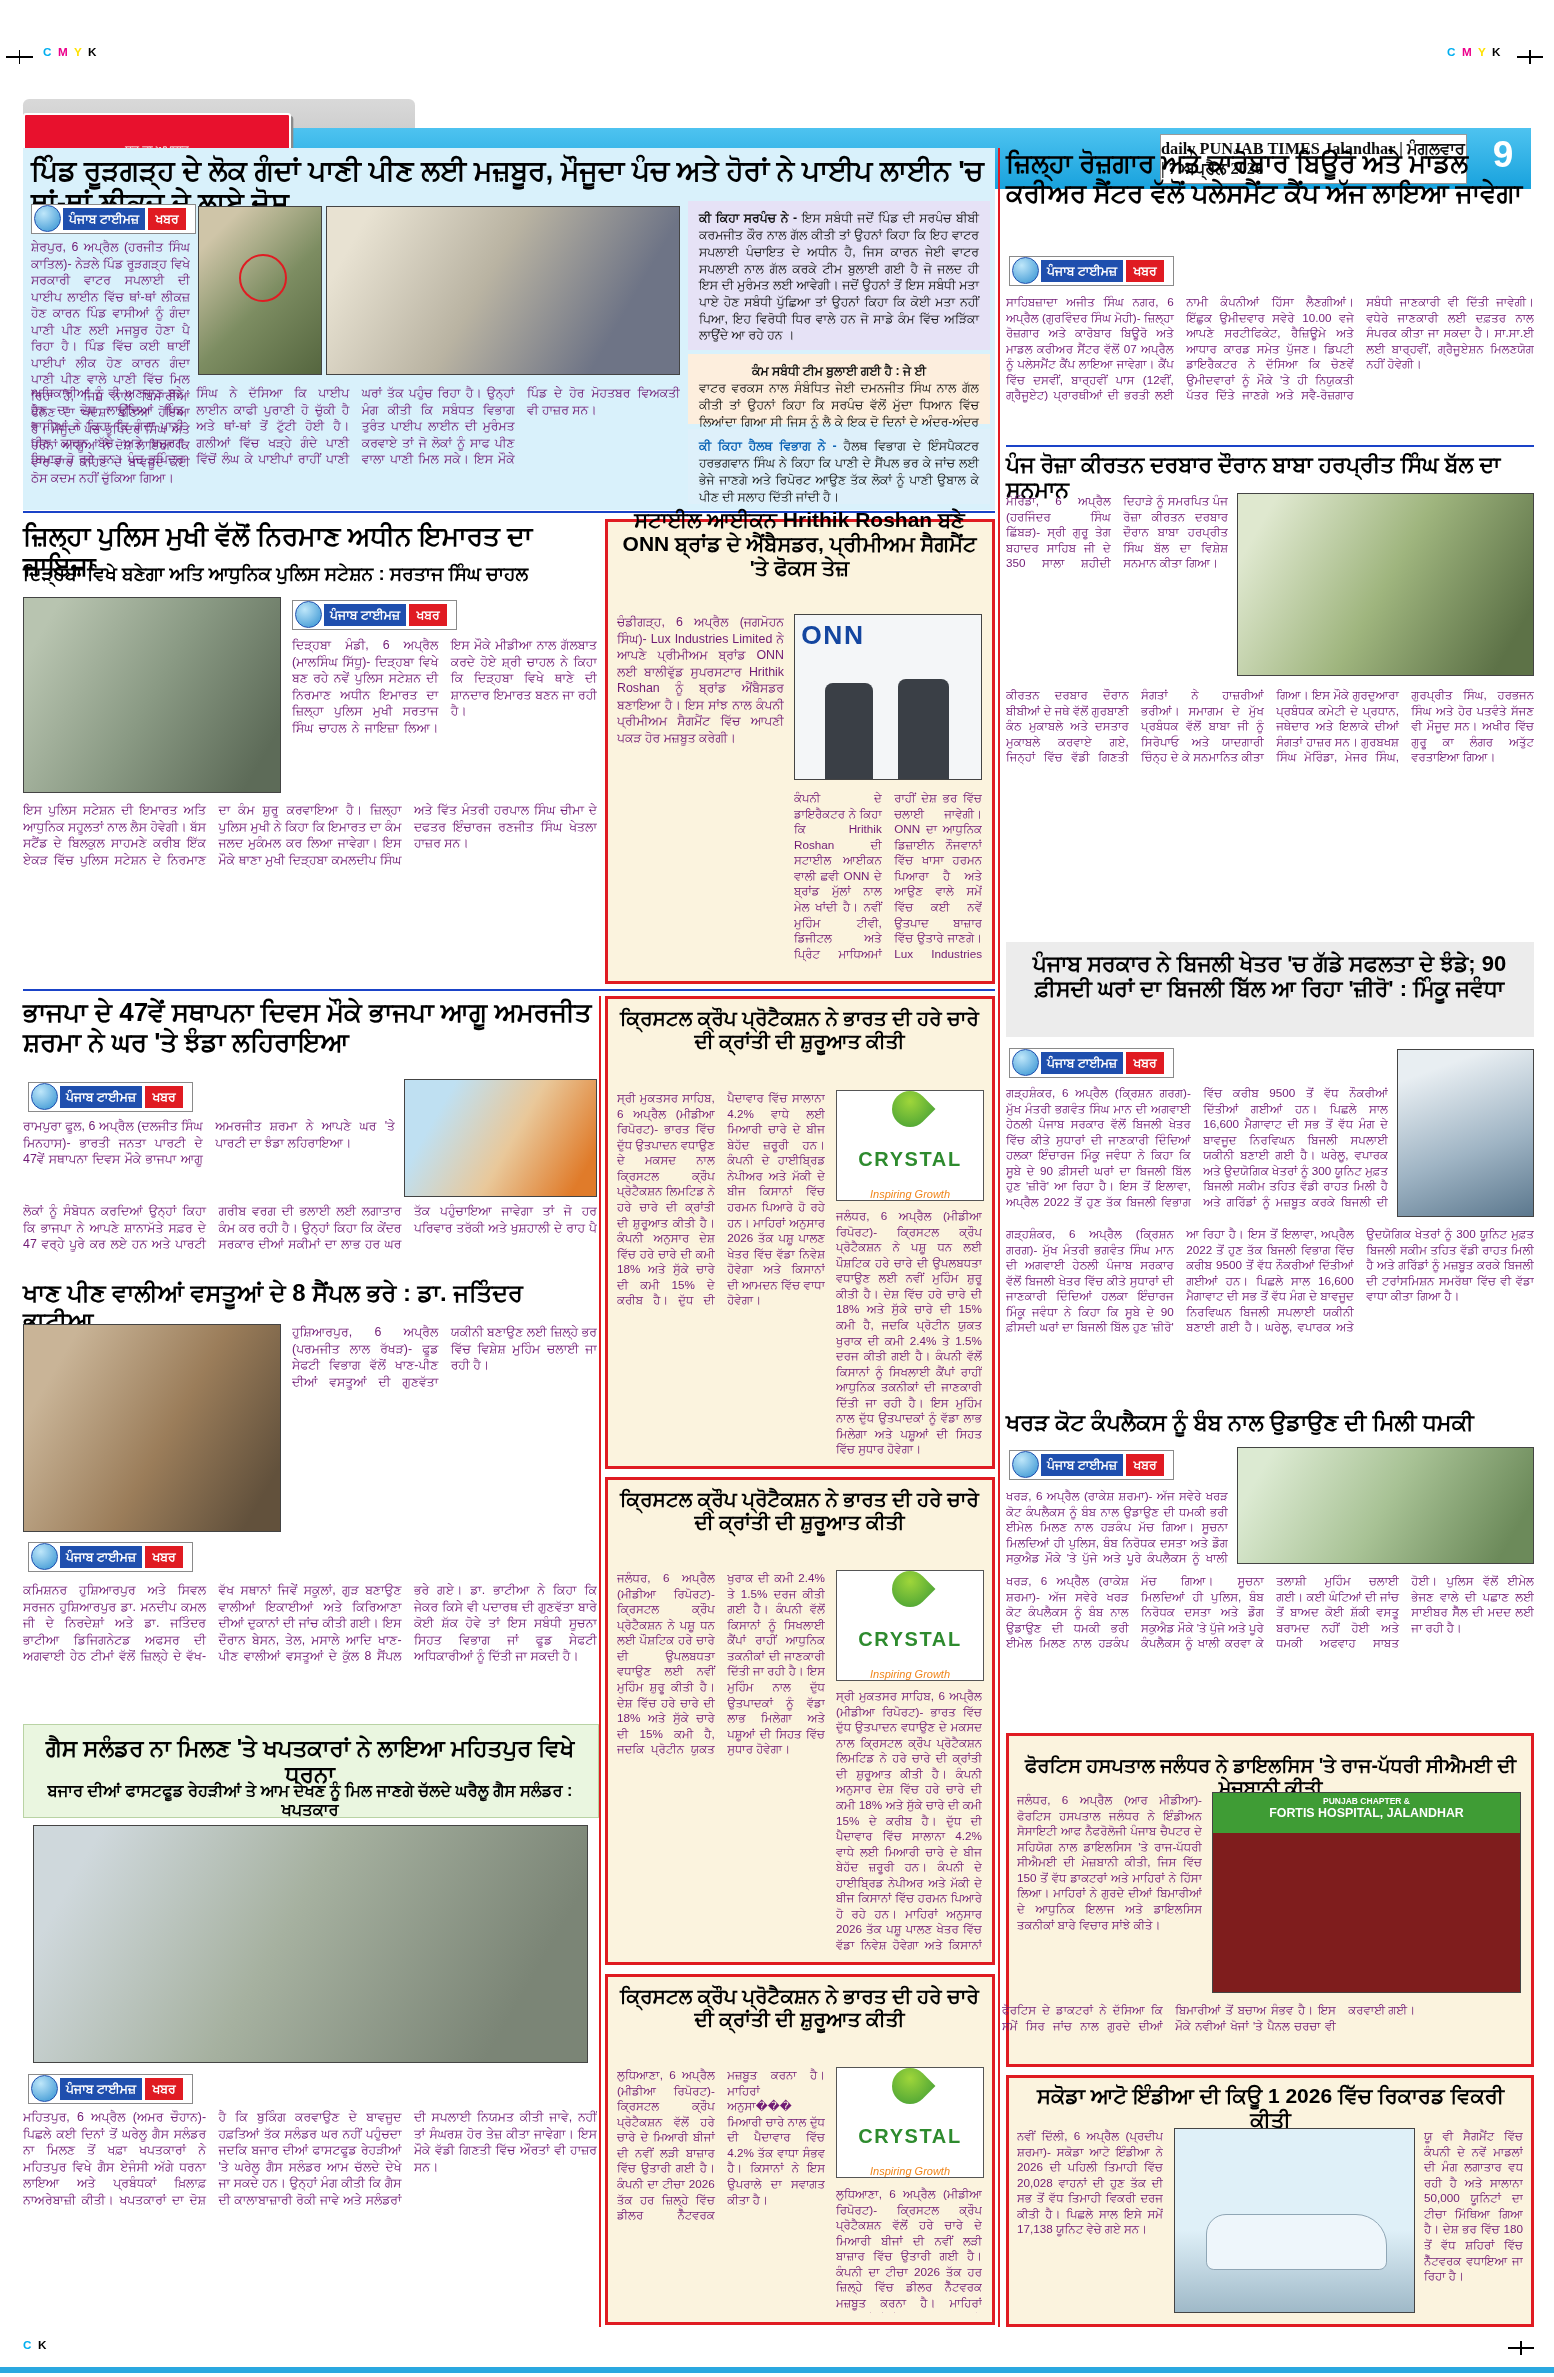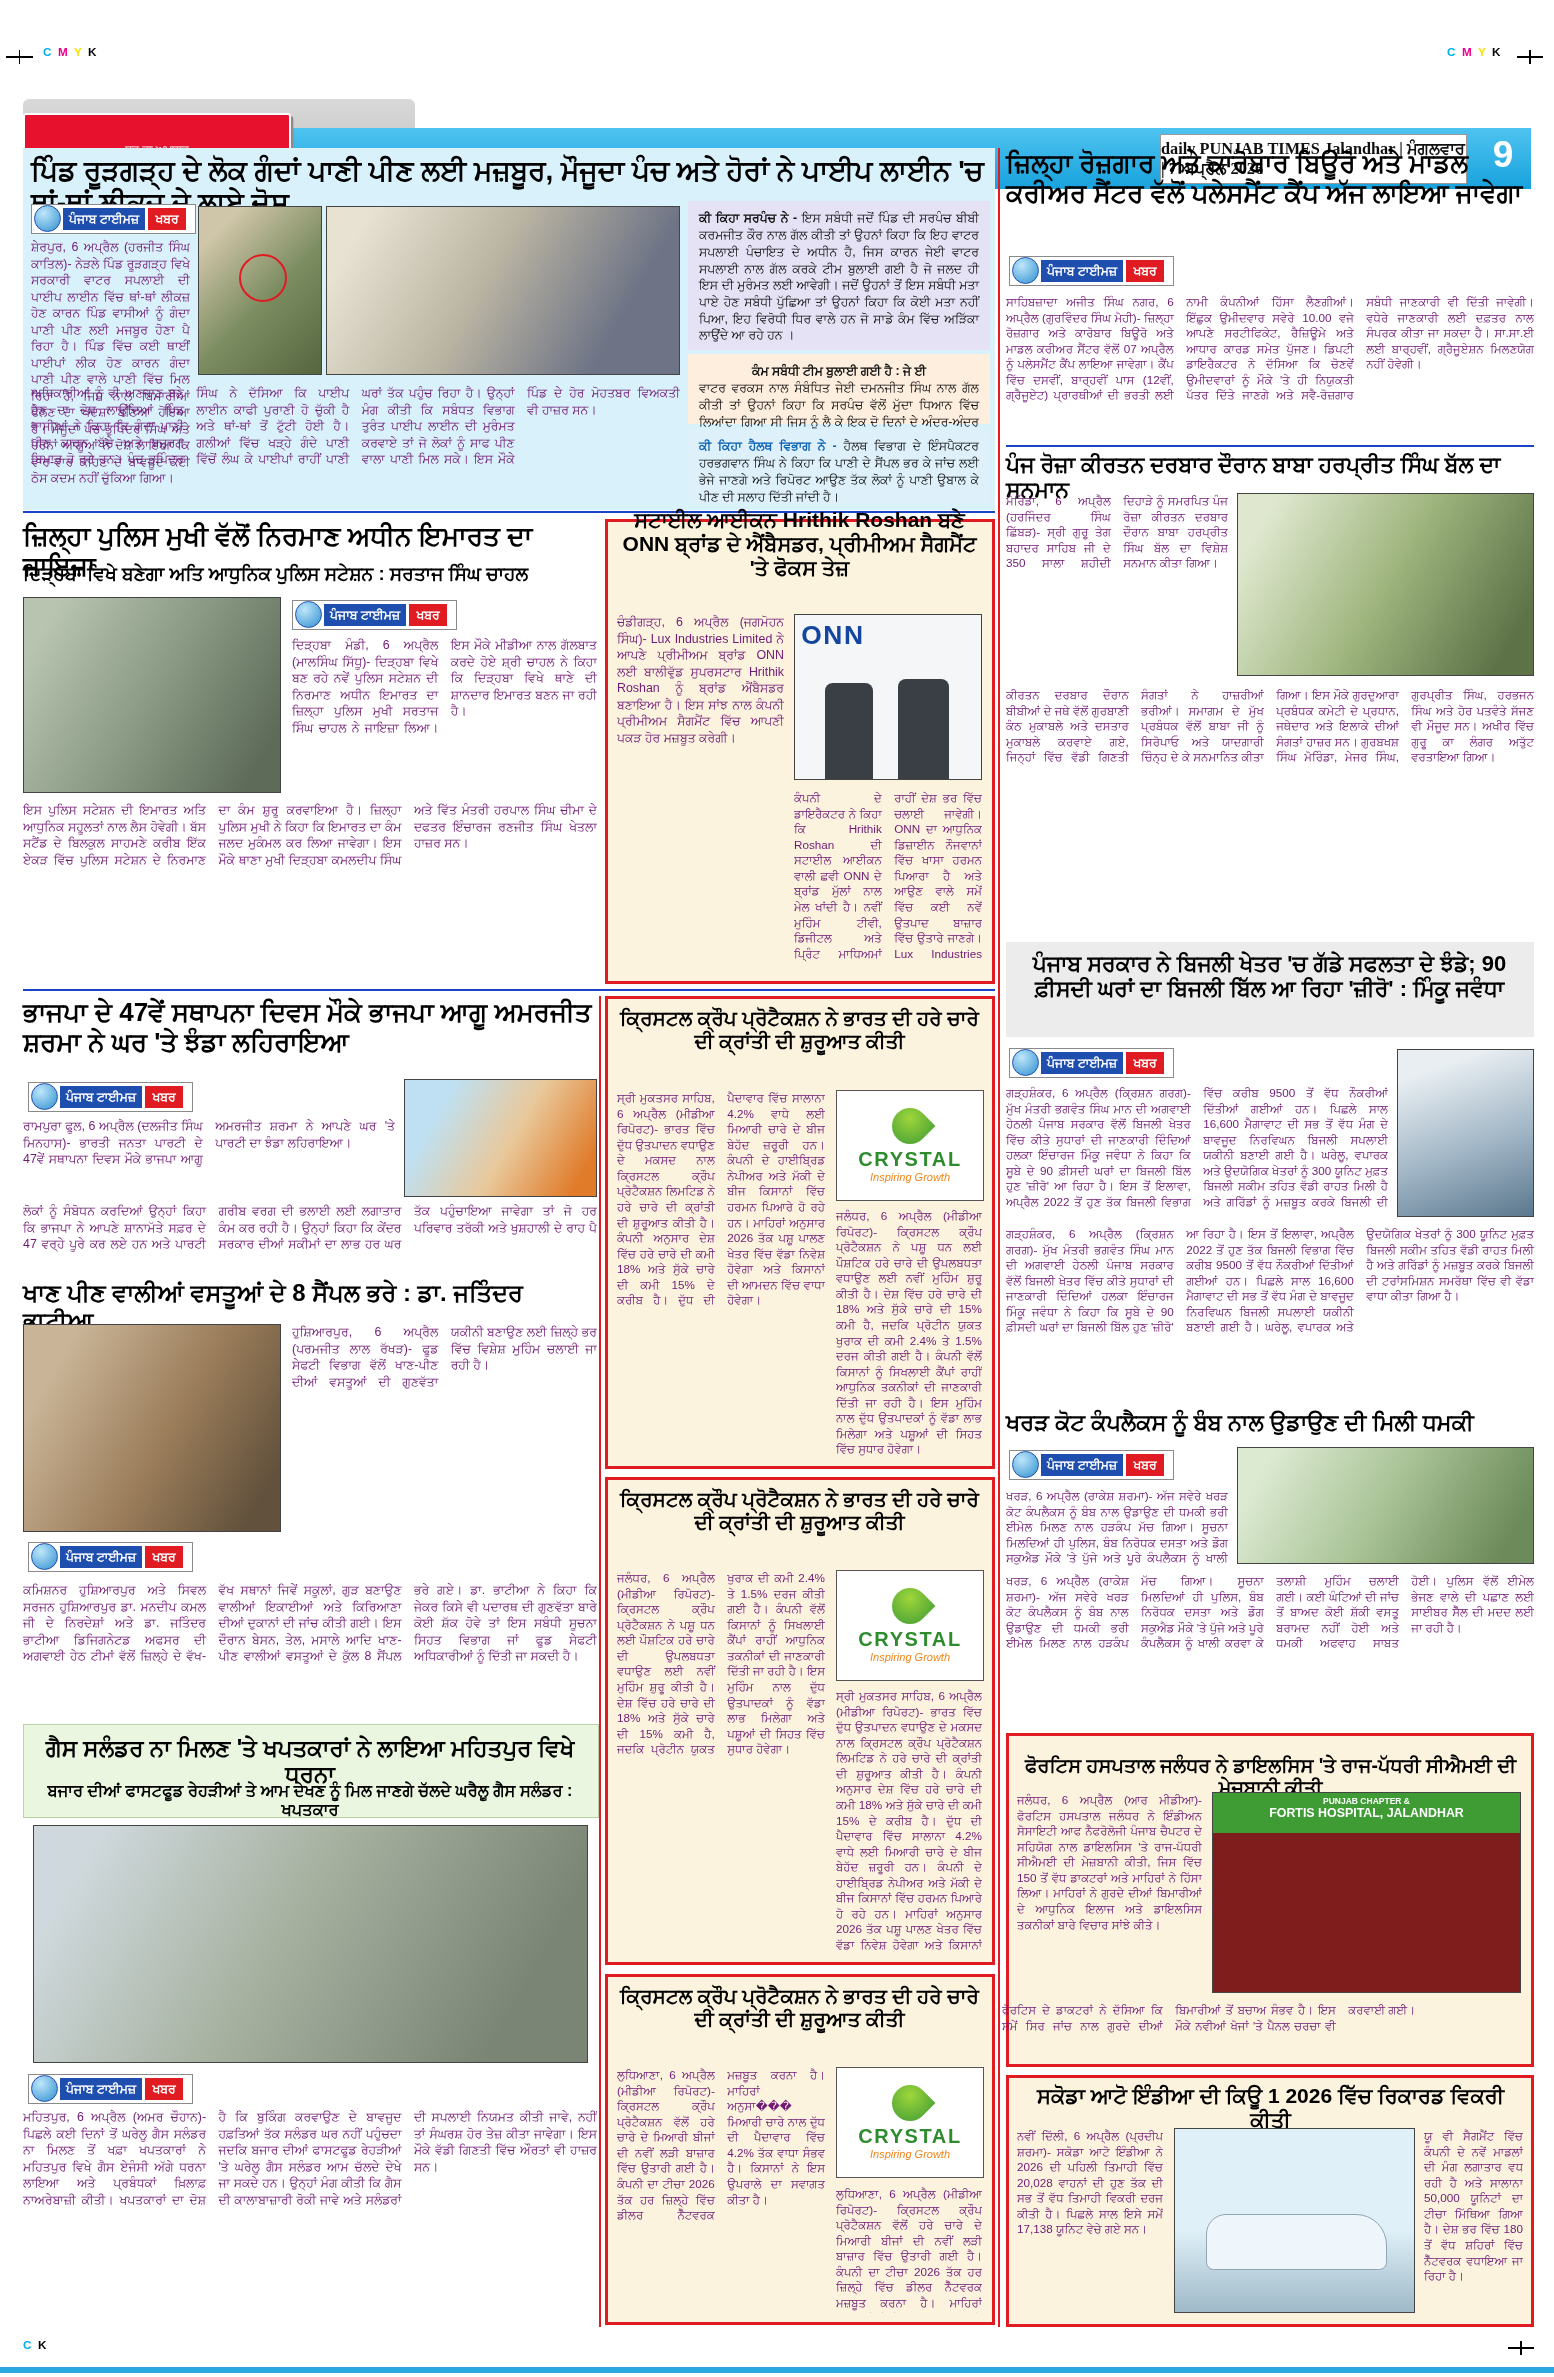--- a/index.html
+++ b/index.html
@@ -51,21 +51,21 @@
   .ph-car{background:linear-gradient(180deg,#dff0f8 55%,#9fb9c8 100%);}
   .red-circle{border:2.3px solid #e01b22;border-radius:50%;}
   .onn-label{color:#1446a0;font-weight:bold;font-size:26.4px;letter-spacing:1.6px;}
   .silhouette{background:#3a3f46;border-radius:7.8px 7.8px 0 0;}
   .fortis-strip{background:#3f9c35;color:#fff;font-weight:bold;text-align:center;}
   .car-body{background:#eef6fb;border:1.6px solid #8fa6b5;border-radius:20px 31px 7.8px 7.8px;}
   
   .info-box{box-sizing:border-box;padding:9.3px 11px;font-size:12.4px;line-height:1.35;text-align:justify;}
   .info-title{font-weight:bold;}
   .box-red{border:3.1px solid #e01b22;background:#fbf3de;box-sizing:border-box;}
-  .crystal-logo{background:#fff;border:1.6px solid #555;display:flex;flex-direction:column;align-items:center;justify-content:center;}
+  .crystal-logo{background:#fff;border:1.6px solid #555;display:flex;flex-direction:column;align-items:center;justify-content:space-between;}
   .crystal-leaf{width:36px;height:36px;border-radius:50% 0 50% 50%;background:radial-gradient(circle at 35% 35%,#9fd63a,#3f9c35);transform:rotate(45deg);margin-bottom:4.7px;}
   .crystal-name{color:#2e8b2e;font-weight:bold;font-size:20px;letter-spacing:1.6px;}
   .crystal-tag{color:#f08519;font-style:italic;font-size:11px;}
   .headline-box-green{background:#eaf6e0;border:0.8px solid #b9d3a4;}
   .headline-box-grey{background:#ececec;}
   .bg-topleft{background:#d9f1fb;}
 </style>
 </head>
 <body>
 

